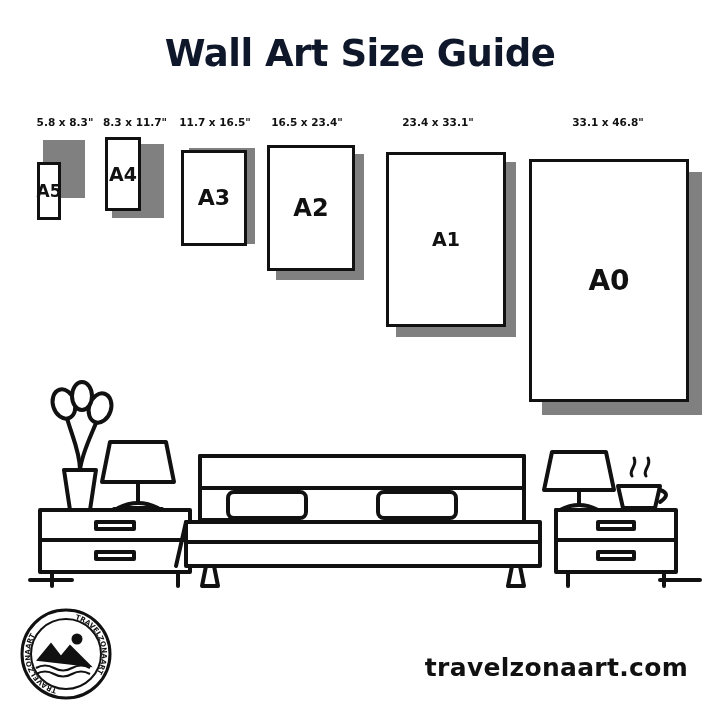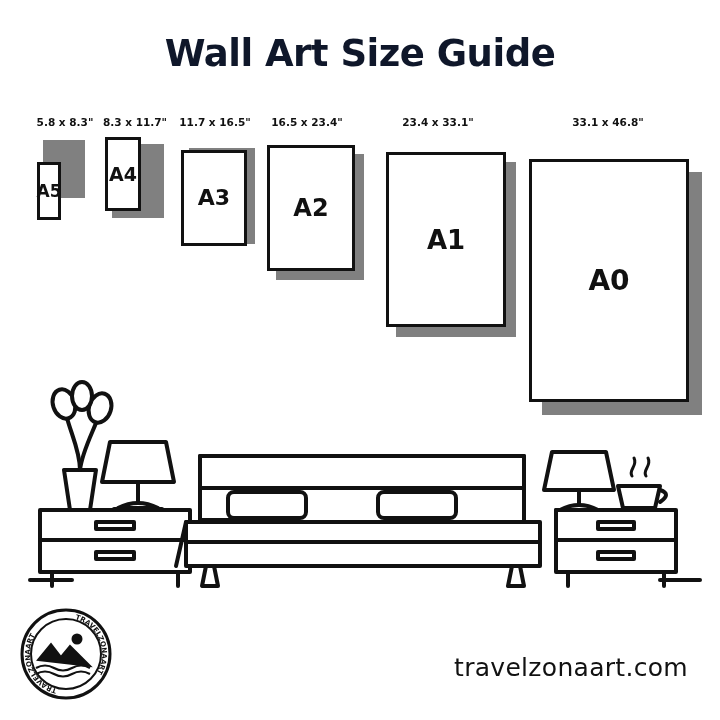--- a/index.html
+++ b/index.html
@@ -57,20 +57,21 @@
 
   
   .scene { position:absolute; left:0; top:370px; width:720px; height:240px; }
 
   .footer-url {
     position:absolute;
     right:32px; bottom:38px;
     font-size:25px;
     color:#111;
     letter-spacing:0.3px;
+    font-weight:bold;
   }
 
   .logo {
     position:absolute;
     left:20px; bottom:20px;
     width:92px; height:92px;
   }
 </style>
 </head>
 <body>
@@ -108,21 +109,21 @@
     <div class="frame-shadow" style="left:16px; top:44px; width:88px; height:126px;"></div>
     <div class="frame-box" style="left:7px; top:35px; width:88px; height:126px;">
       <span class="frame-label" style="font-size:24px;">A2</span>
     </div>
   </div>
 
   <div class="frame-group" style="left:378px; top:0px;">
     <div class="frame-caption" style="left:-1px; top:6px; width:122px;">23.4 x 33.1"</div>
     <div class="frame-shadow" style="left:18px; top:52px; width:120px; height:175px;"></div>
     <div class="frame-box" style="left:8px; top:42px; width:120px; height:175px;">
-      <span class="frame-label" style="font-size:26px;">A1</span>
+      <span class="frame-label" style="font-size:19px;">A1</span>
     </div>
   </div>
 
   <div class="frame-group" style="left:520px; top:0px;">
     <div class="frame-caption" style="left:10px; top:6px; width:156px;">33.1 x 46.8"</div>
     <div class="frame-shadow" style="left:22px; top:62px; width:160px; height:243px;"></div>
     <div class="frame-box" style="left:9px; top:49px; width:160px; height:243px;">
       <span class="frame-label" style="font-size:28px;">A0</span>
     </div>
   </div>

